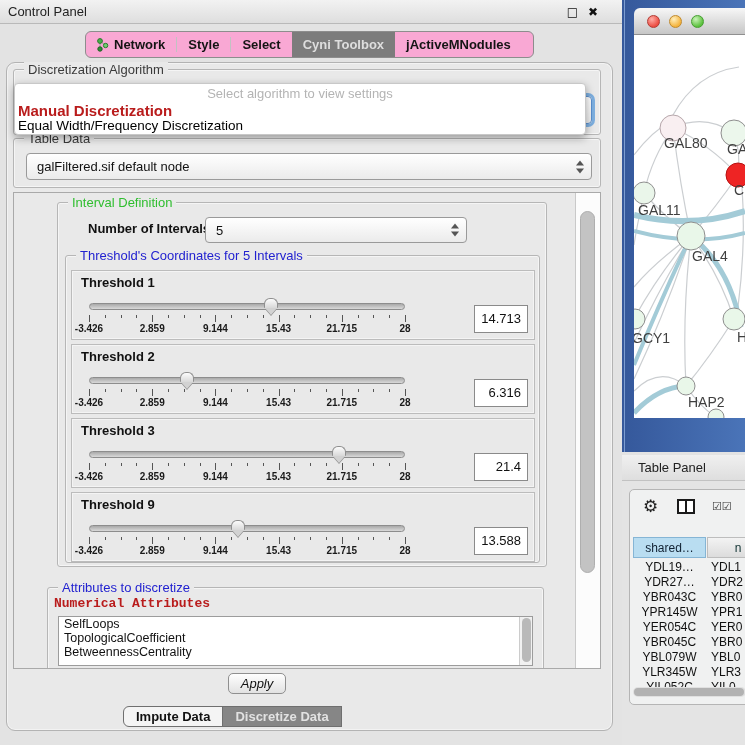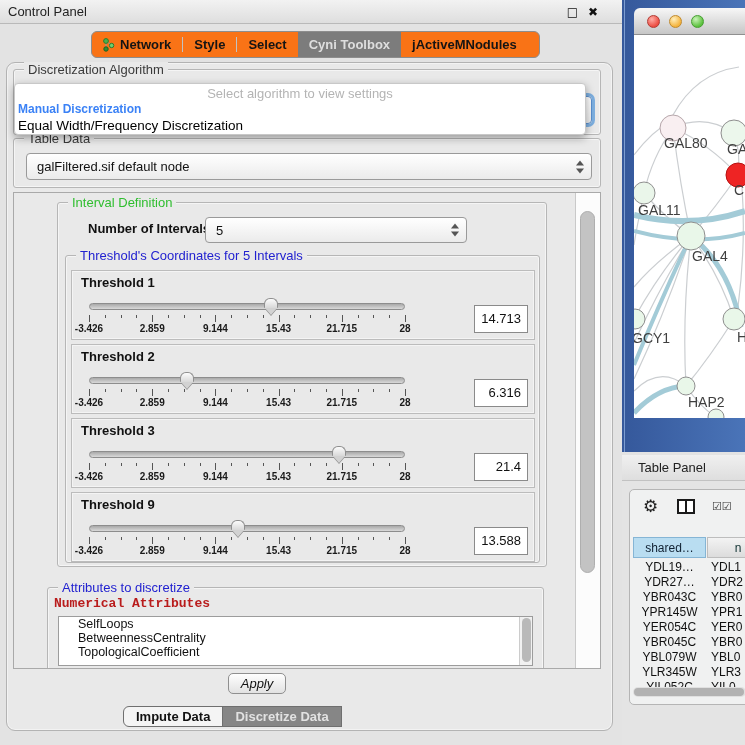--- a/index.html
+++ b/index.html
@@ -10,21 +10,21 @@
   
   .cp-titlebar { position:absolute; left:0; top:0; width:622px; height:24px;
     background:linear-gradient(#f2f2f2,#dedede); border-bottom:1px solid #b9b9b9;
     font-size:13px; color:#222; line-height:24px; padding-left:8px; }
   .tb-ico { position:absolute; top:0; line-height:24px; font-size:12px; color:#111; cursor:default;
     font-family:"DejaVu Sans", sans-serif;}
   .tb-float { right:44px; }
   .tb-close { right:24px; font-weight:bold; }
 
   .tabbar { position:absolute; left:85px; top:31px; width:449px; height:27px;
-    background:#f97316; border:1px solid #8d8d8d; border-radius:6px; display:flex; overflow:hidden;margin-left:6px; }
+    background:#f9a8d4; border:1px solid #8d8d8d; border-radius:6px; display:flex; overflow:hidden; }
   .tab { padding:0 11px; line-height:25px; font-size:13px; font-weight:bold; color:#141414;
     display:flex; align-items:center; gap:5px; white-space:nowrap; }
   .tab.sel { background:#7c7c7c; color:#dedede; }
   .tab-sep { width:1px; background:#c2c2c2; margin:5px 0; }
 
   .outer { position:absolute; left:6px; top:62px; width:607px; height:669px;
     background:#e9e9e9; border:1px solid #b3b3b3; border-radius:9px;
     box-shadow:inset 0 0 0 1px #f3f3f3; }
 
   .gbox { position:absolute; border:1px solid #b6b6b6; border-radius:3px;
@@ -40,21 +40,21 @@
   .spin { position:absolute; right:7px; top:50%; transform:translateY(-50%); width:8px; }
   .spin::before { content:""; display:block; width:0; border-left:4px solid transparent;
     border-right:4px solid transparent; border-bottom:5px solid #555; margin-bottom:3px; }
   .spin::after { content:""; display:block; width:0; border-left:4px solid transparent;
     border-right:4px solid transparent; border-top:5px solid #555; }
 
   .popup { position:absolute; left:14px; top:83px; width:572px; height:52px; background:#fff;
     border:1px solid #c8c8c8; border-radius:4px; box-shadow:0 3px 9px rgba(0,0,0,.35); z-index:50; }
   .popup-hint { position:absolute; left:0; top:2px; width:100%; text-align:center;
     font-size:13px; color:#b4b4b4; }
-  .popup-opt1 { position:absolute; left:3px; top:18px; font-size:12px; font-weight:bold; color:#3b82f6; }
+  .popup-opt1 { position:absolute; left:3px; top:18px; font-size:15px; font-weight:bold; color:#b91c1c; }
   .popup-opt2 { position:absolute; left:3px; top:34px; font-size:13.5px; color:#000; }
 
   .scrollpanel { position:absolute; left:6px; top:129px; width:588px; height:477px;
     background:#e9e9e9; border:1px solid #a9a9a9; overflow:hidden; }
   .vsb { position:absolute; left:561px; top:0; width:25px; height:475px; background:#fcfcfc;
     border-left:1px solid #c9c9c9; }
   .vsb-thumb { position:absolute; left:4px; top:18px; width:15px; height:362px;
     background:#c3c3c3; border:1px solid #aeaeae; border-radius:8px; }
 
   .num-label { position:absolute; left:30px; top:18px; font-size:13px; font-weight:bold; color:#111; }
@@ -76,21 +76,21 @@
   .ticklabels { position:absolute; left:17px; top:52px; width:316px; height:12px; }
   .ticklabel { position:absolute; transform:translateX(-50%); font-size:10px; font-weight:bold;
     color:#1a1a1a; white-space:nowrap; }
   .vbox { position:absolute; left:402px; top:34px; width:54px; height:28px; background:#fff;
     border:1px solid #8a8a8a; font-size:13px; color:#111; line-height:26px; text-align:right;
     padding-right:6px; }
 
   .attr-heading { position:absolute; left:6px; top:8px; font-size:13px; font-weight:bold; color:#b91c1c;font-family:Liberation Mono, monospace; }
   .attr-list { position:absolute; left:10px; top:28px; width:475px; height:50px; background:#fff;
     border:1px solid #9c9c9c; overflow:hidden; font-size:12.5px; color:#111; }
-  .attr-item { height:14px; line-height:14px; padding-left:19px; white-space:nowrap; }
+  .attr-item { height:14px; line-height:14px; padding-left:5px; white-space:nowrap; }
   .attr-vsb { position:absolute; right:0; top:0; width:13px; height:48px; background:#f1f1f1;
     border-left:1px solid #ccc; }
   .attr-thumb { position:absolute; left:2px; top:1px; width:9px; height:44px; background:#b9b9b9;
     border-radius:5px; }
 
   .applyrow { position:absolute; left:0; top:606px; width:605px; height:37px; }
   .apply-btn { position:absolute; left:221px; top:4px; width:58px; height:21px;
     background:linear-gradient(#fefefe,#e2e2e2); border:1px solid #8f8f8f; border-radius:5px;
     font-size:13px; color:#111; text-align:center; line-height:19px;font-style:italic; }
 
@@ -358,22 +358,22 @@
             </div>
         </div>
       </div>
 
       <div class="gbox" style="left:33px; top:394px; width:497px; height:90px;">
         <span class="gtitle blue">Attributes to discretize</span>
         <span class="attr-heading">Numerical Attributes</span>
         <div class="attr-list">
           <div>
               <div class="attr-item">SelfLoops</div>
+              <div class="attr-item">TopologicalCoefficient</div>
               <div class="attr-item">BetweennessCentrality</div>
-              <div class="attr-item">TopologicalCoefficient</div>
             </div>
           <div class="attr-vsb">
             <div class="attr-thumb"></div>
           </div>
         </div>
       </div>
 
       <div class="vsb">
         <div class="vsb-thumb"></div>
       </div>

